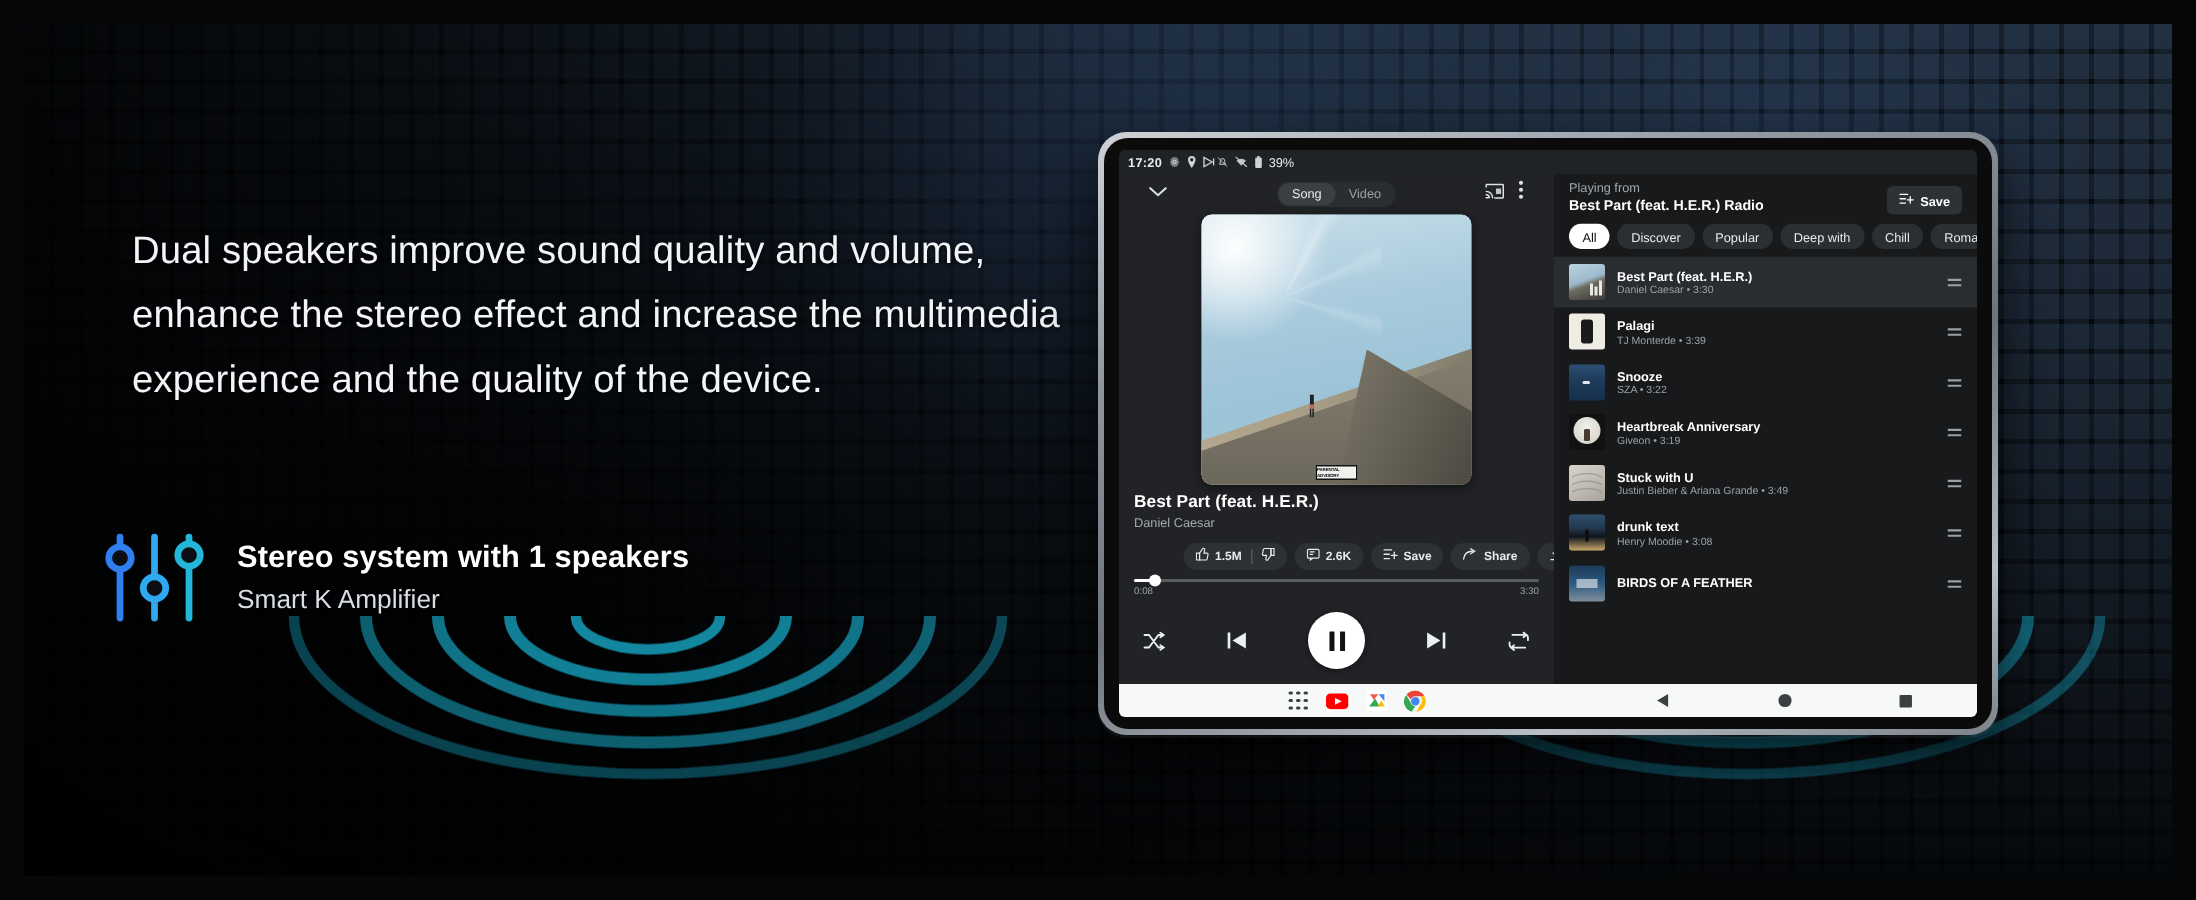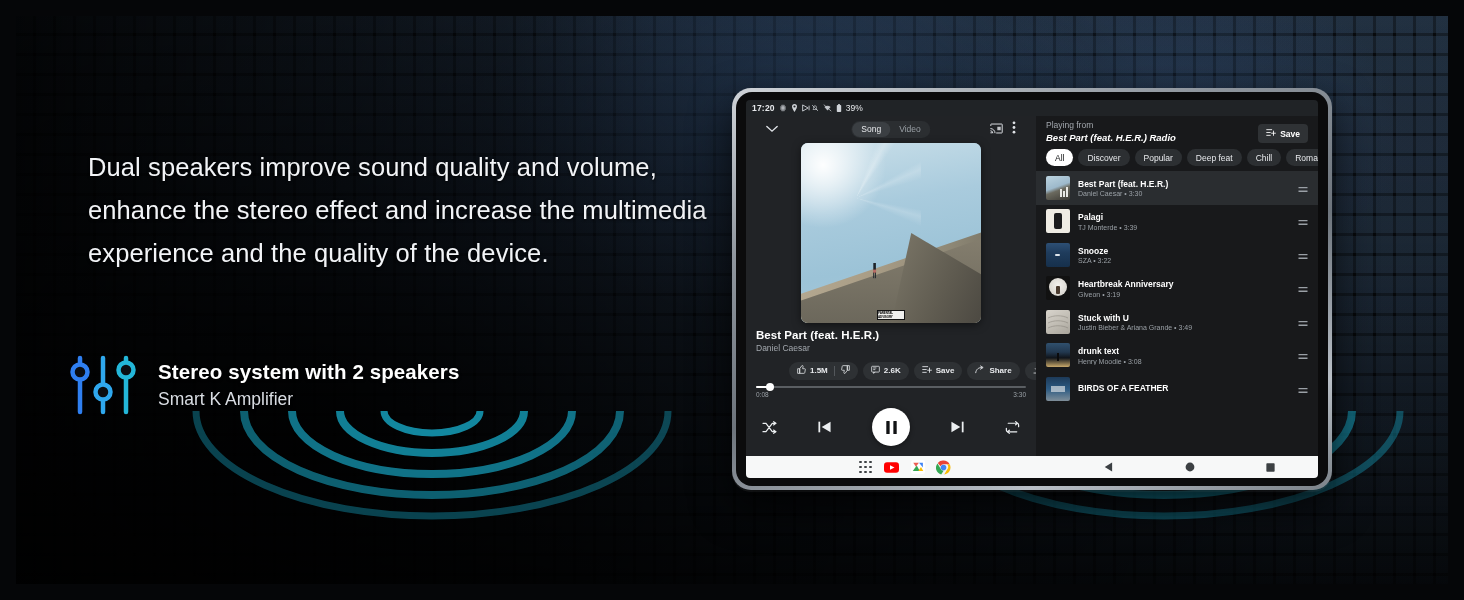--- a/index.html
+++ b/index.html
@@ -235,21 +235,21 @@
   .tab.active { color: #fff; }
   .tab.active::after {
     content: ""; position: absolute; left: 14%; right: 14%; bottom: 0; height: 2px; background: #fff;
   }
 
   .playing-from {
     flex: none; padding: 4px 10px 6px; display: flex; align-items: flex-end; gap: 8px;
   }
   .pf-text { flex: 1; min-width: 0; }
   .pf-label { color: #a3a8ae; font-size: 8.5px; }
-  .pf-title { color: #fff; font-size: 9.5px; font-weight: 700; margin-top: 2px; white-space: nowrap; overflow: hidden; font-style: italic; }
+  .pf-title { color: #fff; font-size: 9.5px; font-weight: 700; margin-top: 2px; white-space: nowrap; overflow: hidden; }
   .save-btn {
     flex: none; height: 19px; border-radius: 4px; background: #2f3235; color: #fff;
     display: flex; align-items: center; gap: 4px; padding: 0 8px; font-size: 8.5px; font-weight: 700;
   }
 
   .chips { flex: none; display: flex; gap: 5px; padding: 0 10px 5px; overflow: hidden; }
   .chip {
     height: 17px; border-radius: 9px; background: #2c2f32; color: #e8eaed;
     display: flex; align-items: center; padding: 0 9px; font-size: 8.5px; white-space: nowrap; flex: none;
   }
@@ -315,21 +315,21 @@
     <div class="feature">
       <svg class="eq-icon" viewBox="0 0 70 62">
         <line x1="12" y1="4" x2="12" y2="58" stroke="#2f7ff0" stroke-width="4.5" stroke-linecap="round"></line>
         <line x1="35" y1="4" x2="35" y2="58" stroke="#2fa8ee" stroke-width="4.5" stroke-linecap="round"></line>
         <line x1="58" y1="4" x2="58" y2="58" stroke="#23b6d8" stroke-width="4.5" stroke-linecap="round"></line>
         <circle cx="12" cy="18" r="7.5" fill="#0b0e12" stroke="#2f7ff0" stroke-width="4.5"></circle>
         <circle cx="35" cy="38" r="7.5" fill="#0b0e12" stroke="#2fa8ee" stroke-width="4.5"></circle>
         <circle cx="58" cy="16" r="7.5" fill="#0b0e12" stroke="#23b6d8" stroke-width="4.5"></circle>
       </svg>
       <div class="feature-text">
-        <div class="f-title">Stereo system with 2 speakers</div>
+        <div class="f-title">Stereo system with 1 speakers</div>
         <div class="f-sub">Smart K Amplifier</div>
       </div>
     </div>
 
     <div class="tablet">
       <div class="tablet-inner">
         <div class="screen">
 
           <div class="statusbar">
             <div class="sb-left">
@@ -550,21 +550,21 @@
                     </svg>
                   </span>
                   <span>Save</span>
                 </div>
               </div>
 
               <div class="chips">
                 <div class="chip active">All</div>
                 <div class="chip">Discover</div>
                 <div class="chip">Popular</div>
-                <div class="chip">Deep feat</div>
+                <div class="chip">Deep with</div>
                 <div class="chip">Chill</div>
                 <div class="chip">Romance</div>
               </div>
 
               <div class="songlist">
 
                 <div class="song current">
                   <div class="thumb" style="background:linear-gradient(160deg,#bcd4e0 0%,#9db9cb 45%,#6b6a5f 58%,#3c3a34 100%);">
                     <svg viewBox="0 0 24 24" width="24" height="24" style="position:absolute;inset:0;">
                       <rect x="14" y="13" width="2" height="8" fill="#e9e9e4"></rect>

